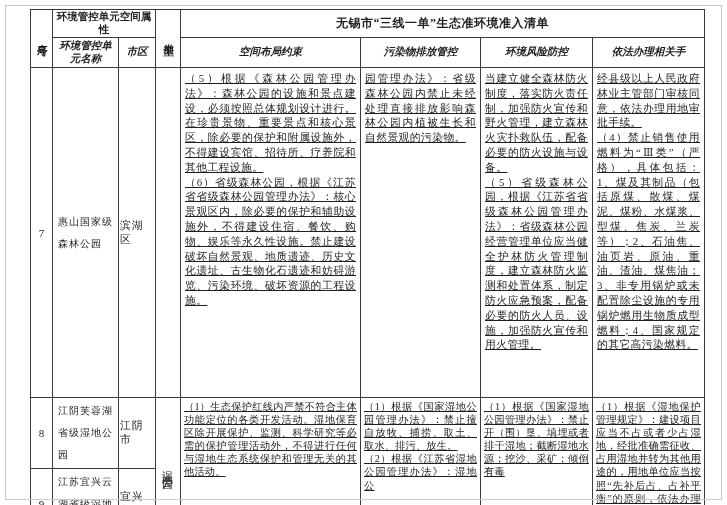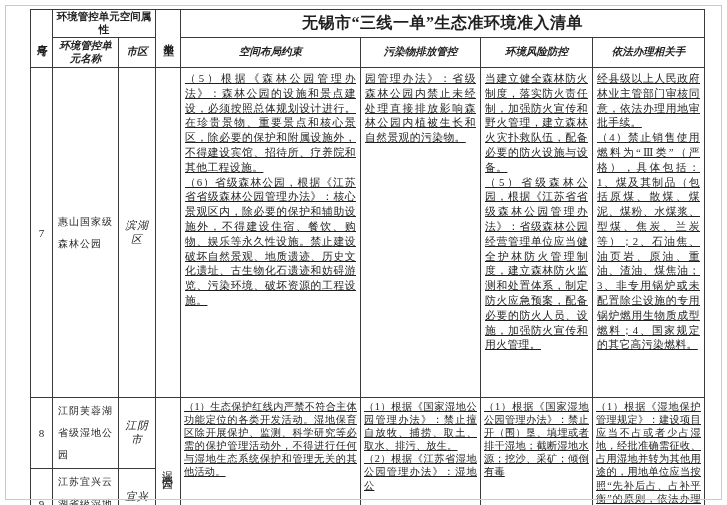--- a/index.html
+++ b/index.html
@@ -9,29 +9,29 @@
     color:#1f1f1f;
   }
   .page { position:relative; width:727px; height:505px; background:#ffffff; overflow:hidden; }
   .page-frame { position:absolute; top:5px; left:5px; right:5px; bottom:5px;
     border:1px solid #c9c9c9; pointer-events:none; }
   table.doc { border-collapse:collapse; table-layout:fixed; width:674px; margin:9px 0 0 30px; }
   td { border:1px solid #3a3a3a; overflow:hidden; vertical-align:middle; }
   tr.h1 { height:19px; } tr.h2 { height:30px;font-style:italic; }
   tr.r7 { height:330px; } tr.r8 { height:43px; } tr.r9 { height:39px; }
   .hd { font-weight:bold; text-align:center; font-size:10.5px; line-height:12.5px; padding:1px 2px; }
-  .title-hd { font-size:16px; letter-spacing:0.5px; }
+  .title-hd { font-size:12px; letter-spacing:0.5px; }
   .body-cell {
     vertical-align:top; text-align:justify; font-size:10.8px; line-height:14.8px;
     padding:3px 4px 2px 4px; white-space:pre-wrap; letter-spacing:0.4px;text-decoration:underline;
   }
   .dense { font-size:10.2px; line-height:13.1px; letter-spacing:0.2px; padding:2px 3px; }
   .seq-cell { text-align:center; font-size:11px; }
   .name-cell { font-size:10px; line-height:22px; padding:2px 5px; letter-spacing:1px; }
-  .dist-cell { text-align:center; font-size:10.8px; letter-spacing:1px;font-style:italic; }
+  .dist-cell { font-size:10.8px; letter-spacing:1px; }
   .vtext { display:inline-block; writing-mode:vertical-lr; text-orientation:upright;
     font-size:10.8px; letter-spacing:3px; }
   .vtext.bold { font-weight:bold; font-size:10.5px; }
   td.center { text-align:center; }
   .pageno { position:absolute; left:0; right:0; top:480px; text-align:center;
     font-size:12px; color:#1f1f1f; }
 </style>
 </head>
 <body>
 

